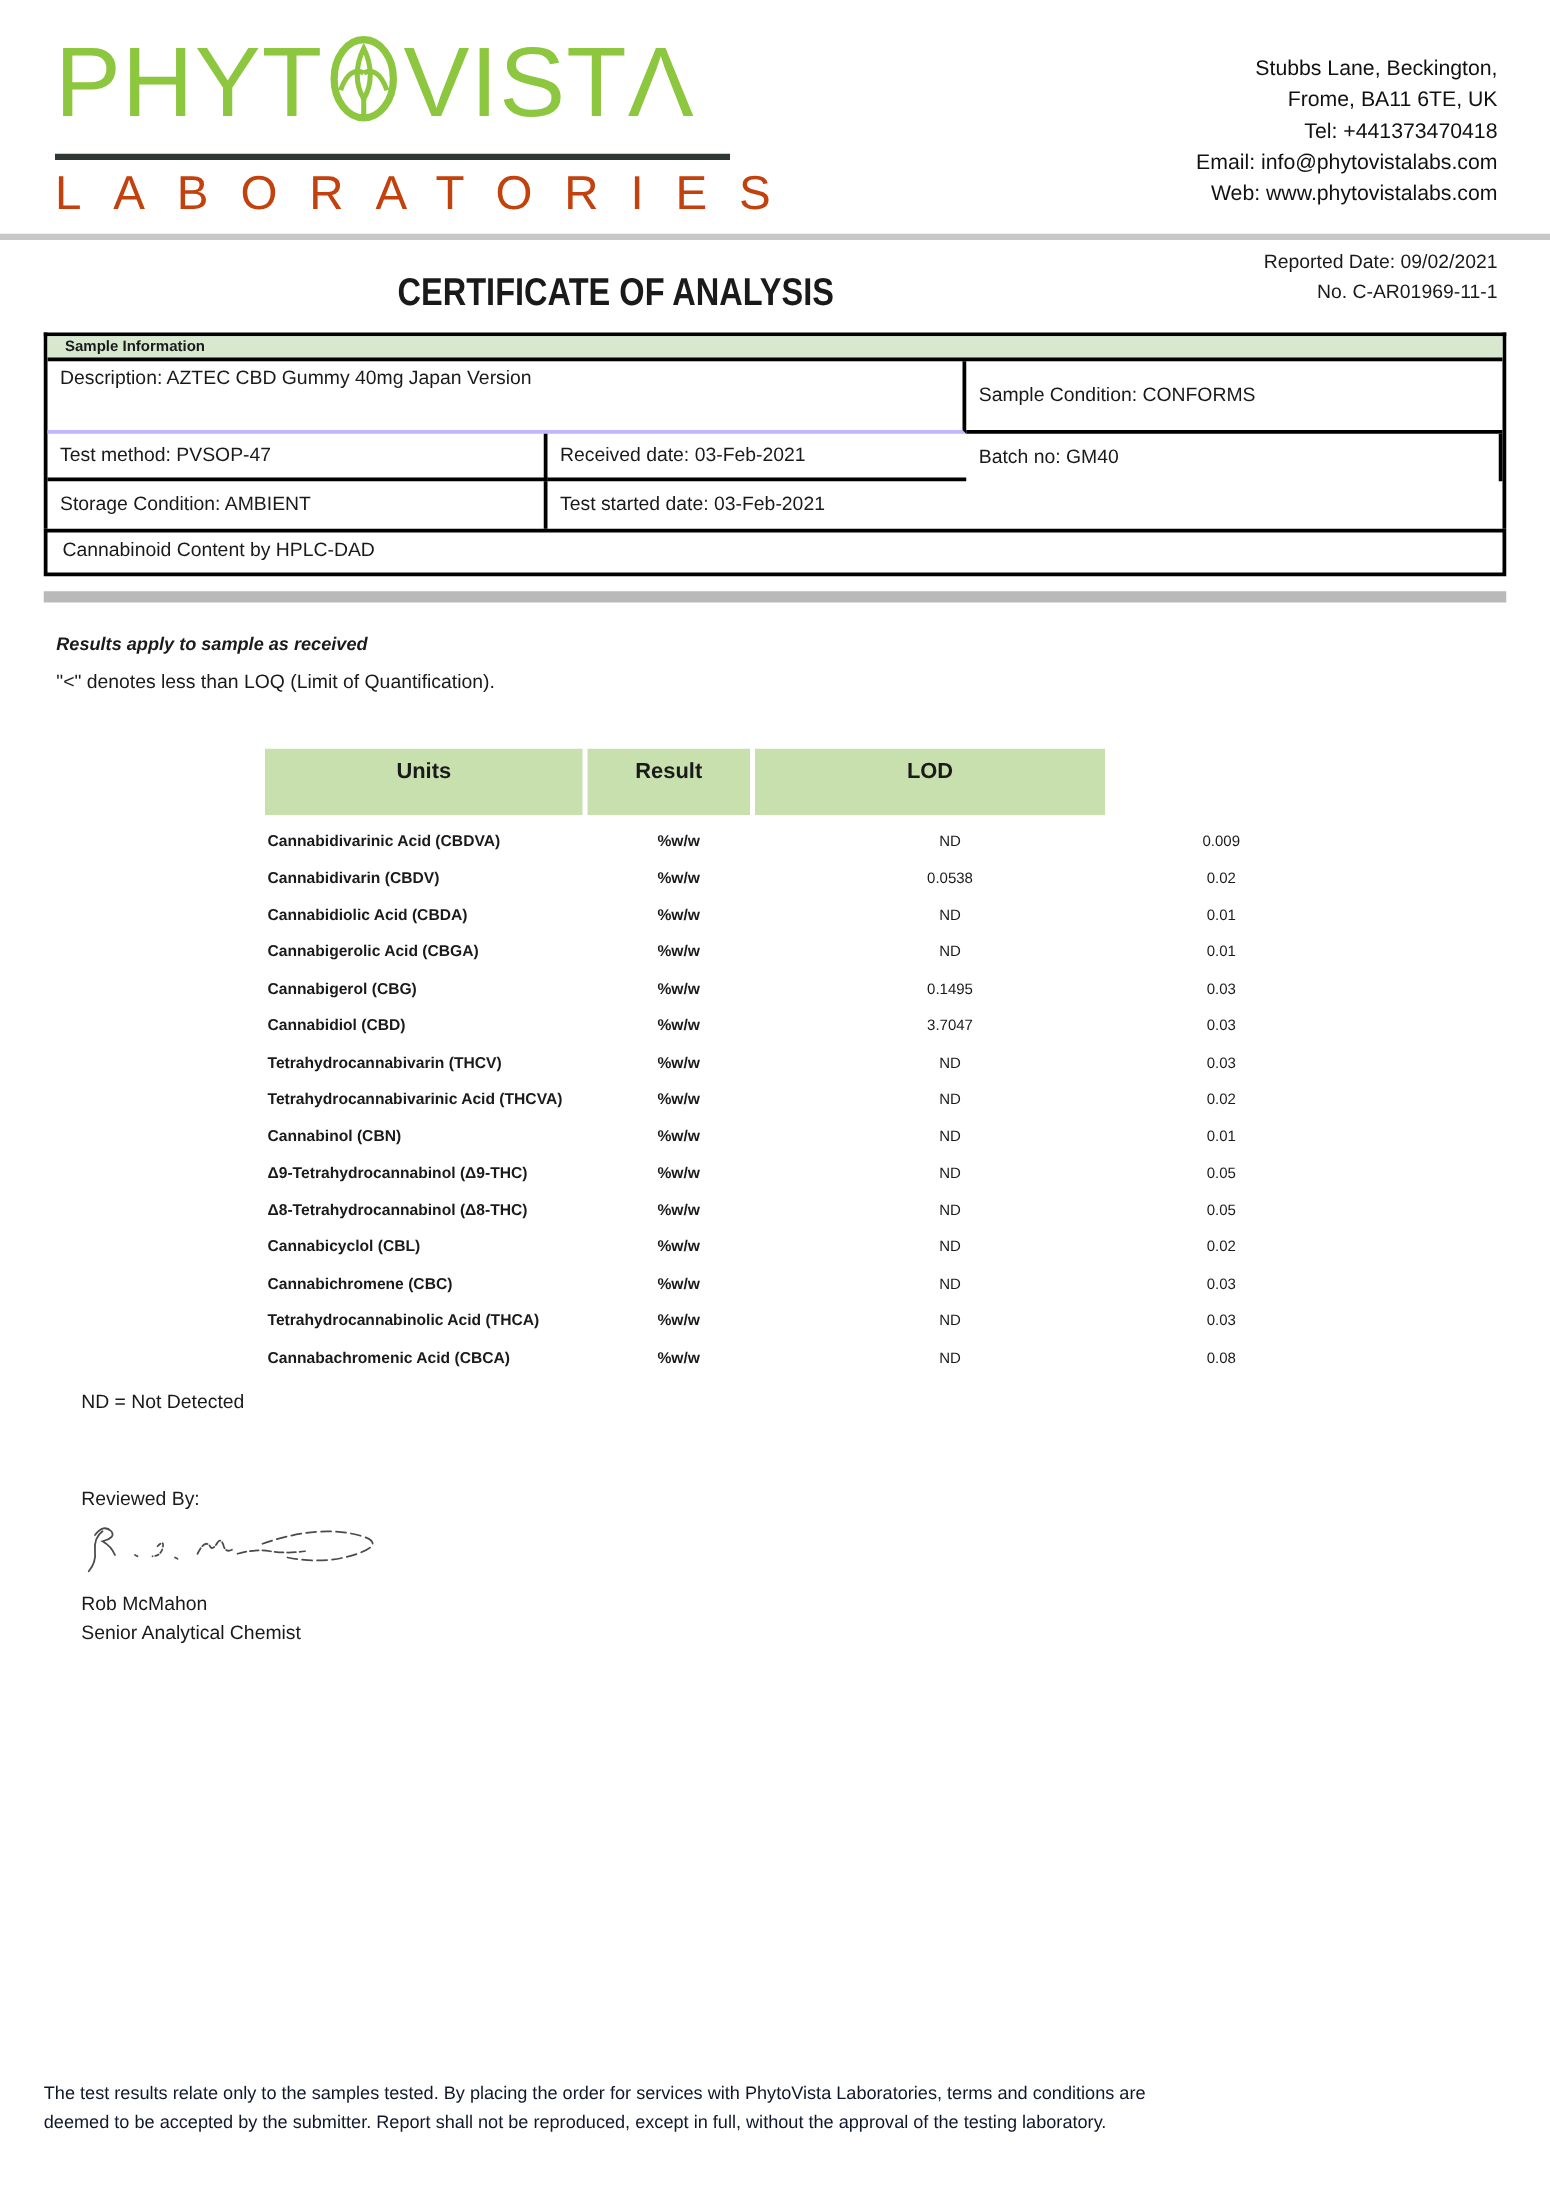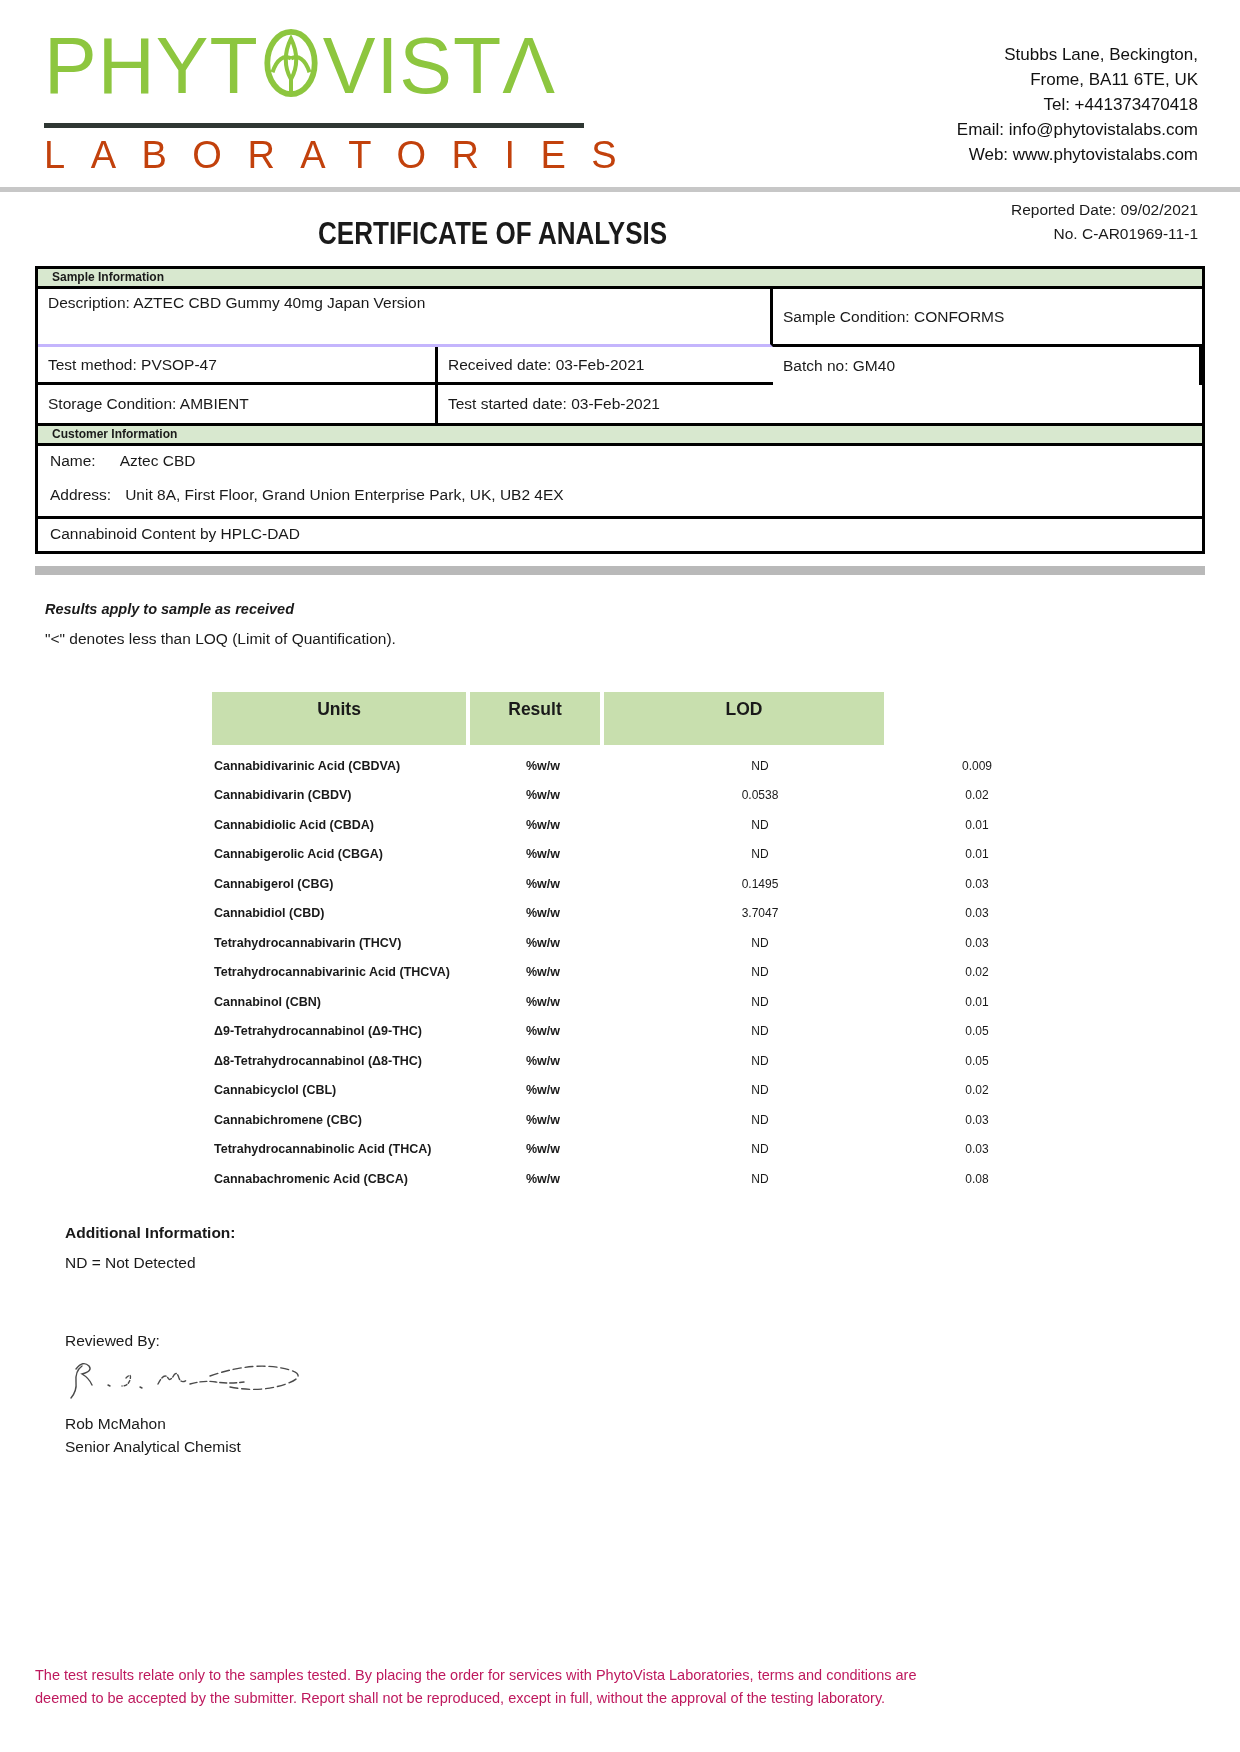--- a/index.html
+++ b/index.html
@@ -60,21 +60,21 @@
   .rt-lod { text-align:center; font-size:12px; }
 
   
   .addl-head { margin:30px 0 0 65px; font-size:15.5px; font-weight:bold; }
   .addl-text { margin:12px 0 0 65px; font-size:15.5px; }
   .reviewed { margin:60px 0 0 65px; font-size:15.5px; }
   .signature { margin:2px 0 0 60px; }
   .sig-name { margin:4px 0 0 65px; font-size:15.5px; line-height:23px; }
 
   
-  .footer { position:absolute; left:35px; right:35px; bottom:42px; font-size:14.5px; line-height:23px; color:#be185d; }
+  .footer { position:absolute; left:35px; right:35px; bottom:42px; font-size:14.5px; line-height:23px; color:#0f172a; }
 </style>
 </head>
 <body>
 
 <div class="page">
 
   <div class="header">
     <div class="logo-block">
       <div class="logo-line1">
         <span>PHYT</span>
@@ -117,31 +117,20 @@
         <div class="si-desc">Description: AZTEC CBD Gummy 40mg Japan Version</div>
         <div class="si-cond">Sample Condition: CONFORMS</div>
         <div class="si-cell br bb">Test method: PVSOP-47</div>
         <div class="si-cell bb">Received date: 03-Feb-2021</div>
         <div class="si-cell br">Batch no: GM40</div>
         <div class="si-cell br">Storage Condition: AMBIENT</div>
         <div class="si-cell">Test started date: 03-Feb-2021</div>
       </div>
     </div>
 
-    <div class="box">
-      <div class="section-bar">Customer Information</div>
-      <div class="cust-body">
-        <div>
-          <span>Name:</span><span class="lbl-gap1">Aztec CBD</span>
-        </div>
-        <div class="cust-line2">
-          <span>Address:</span><span class="lbl-gap2">Unit 8A, First Floor, Grand Union Enterprise Park, UK, UB2 4EX</span>
-        </div>
-      </div>
-    </div>
 
     <div class="box closed">
       <div class="method-body">Cannabinoid Content by HPLC-DAD</div>
     </div>
   </div>
 
   <div class="shadow-bar"></div>
 
   <div class="note1">Results apply to sample as received</div>
   <div class="note2">"&lt;" denotes less than LOQ (Limit of Quantification).</div>
@@ -239,21 +228,20 @@
         </div>
         <div class="rt-row">
           <div class="rt-cell rt-analyte">Cannabachromenic Acid (CBCA)</div>
           <div class="rt-cell rt-units">%w/w</div>
           <div class="rt-cell rt-result">ND</div>
           <div class="rt-cell rt-lod">0.08</div>
         </div>
       </div>
   </div>
 
-  <div class="addl-head">Additional Information:</div>
   <div class="addl-text">ND = Not Detected</div>
 
   <div class="reviewed">Reviewed By:</div>
   <div class="signature">
     <svg width="280" height="52" viewBox="0 0 280 52" fill="none">
       <g stroke="#4a4a4a" stroke-width="1.4" fill="none" stroke-linecap="round">
         <path d="M22 14 q-7 5 -6 16 q1 9 -5 16"></path>
         <path d="M16 17 q7 -9 13 -3 q4 5 -7 8 q7 4 10 11"></path>
         <path d="M48 33 l2 1"></path>
         <path d="M66 26 q6 -6 4 2 q-2 6 -8 6" stroke-dasharray="3 2"></path>

